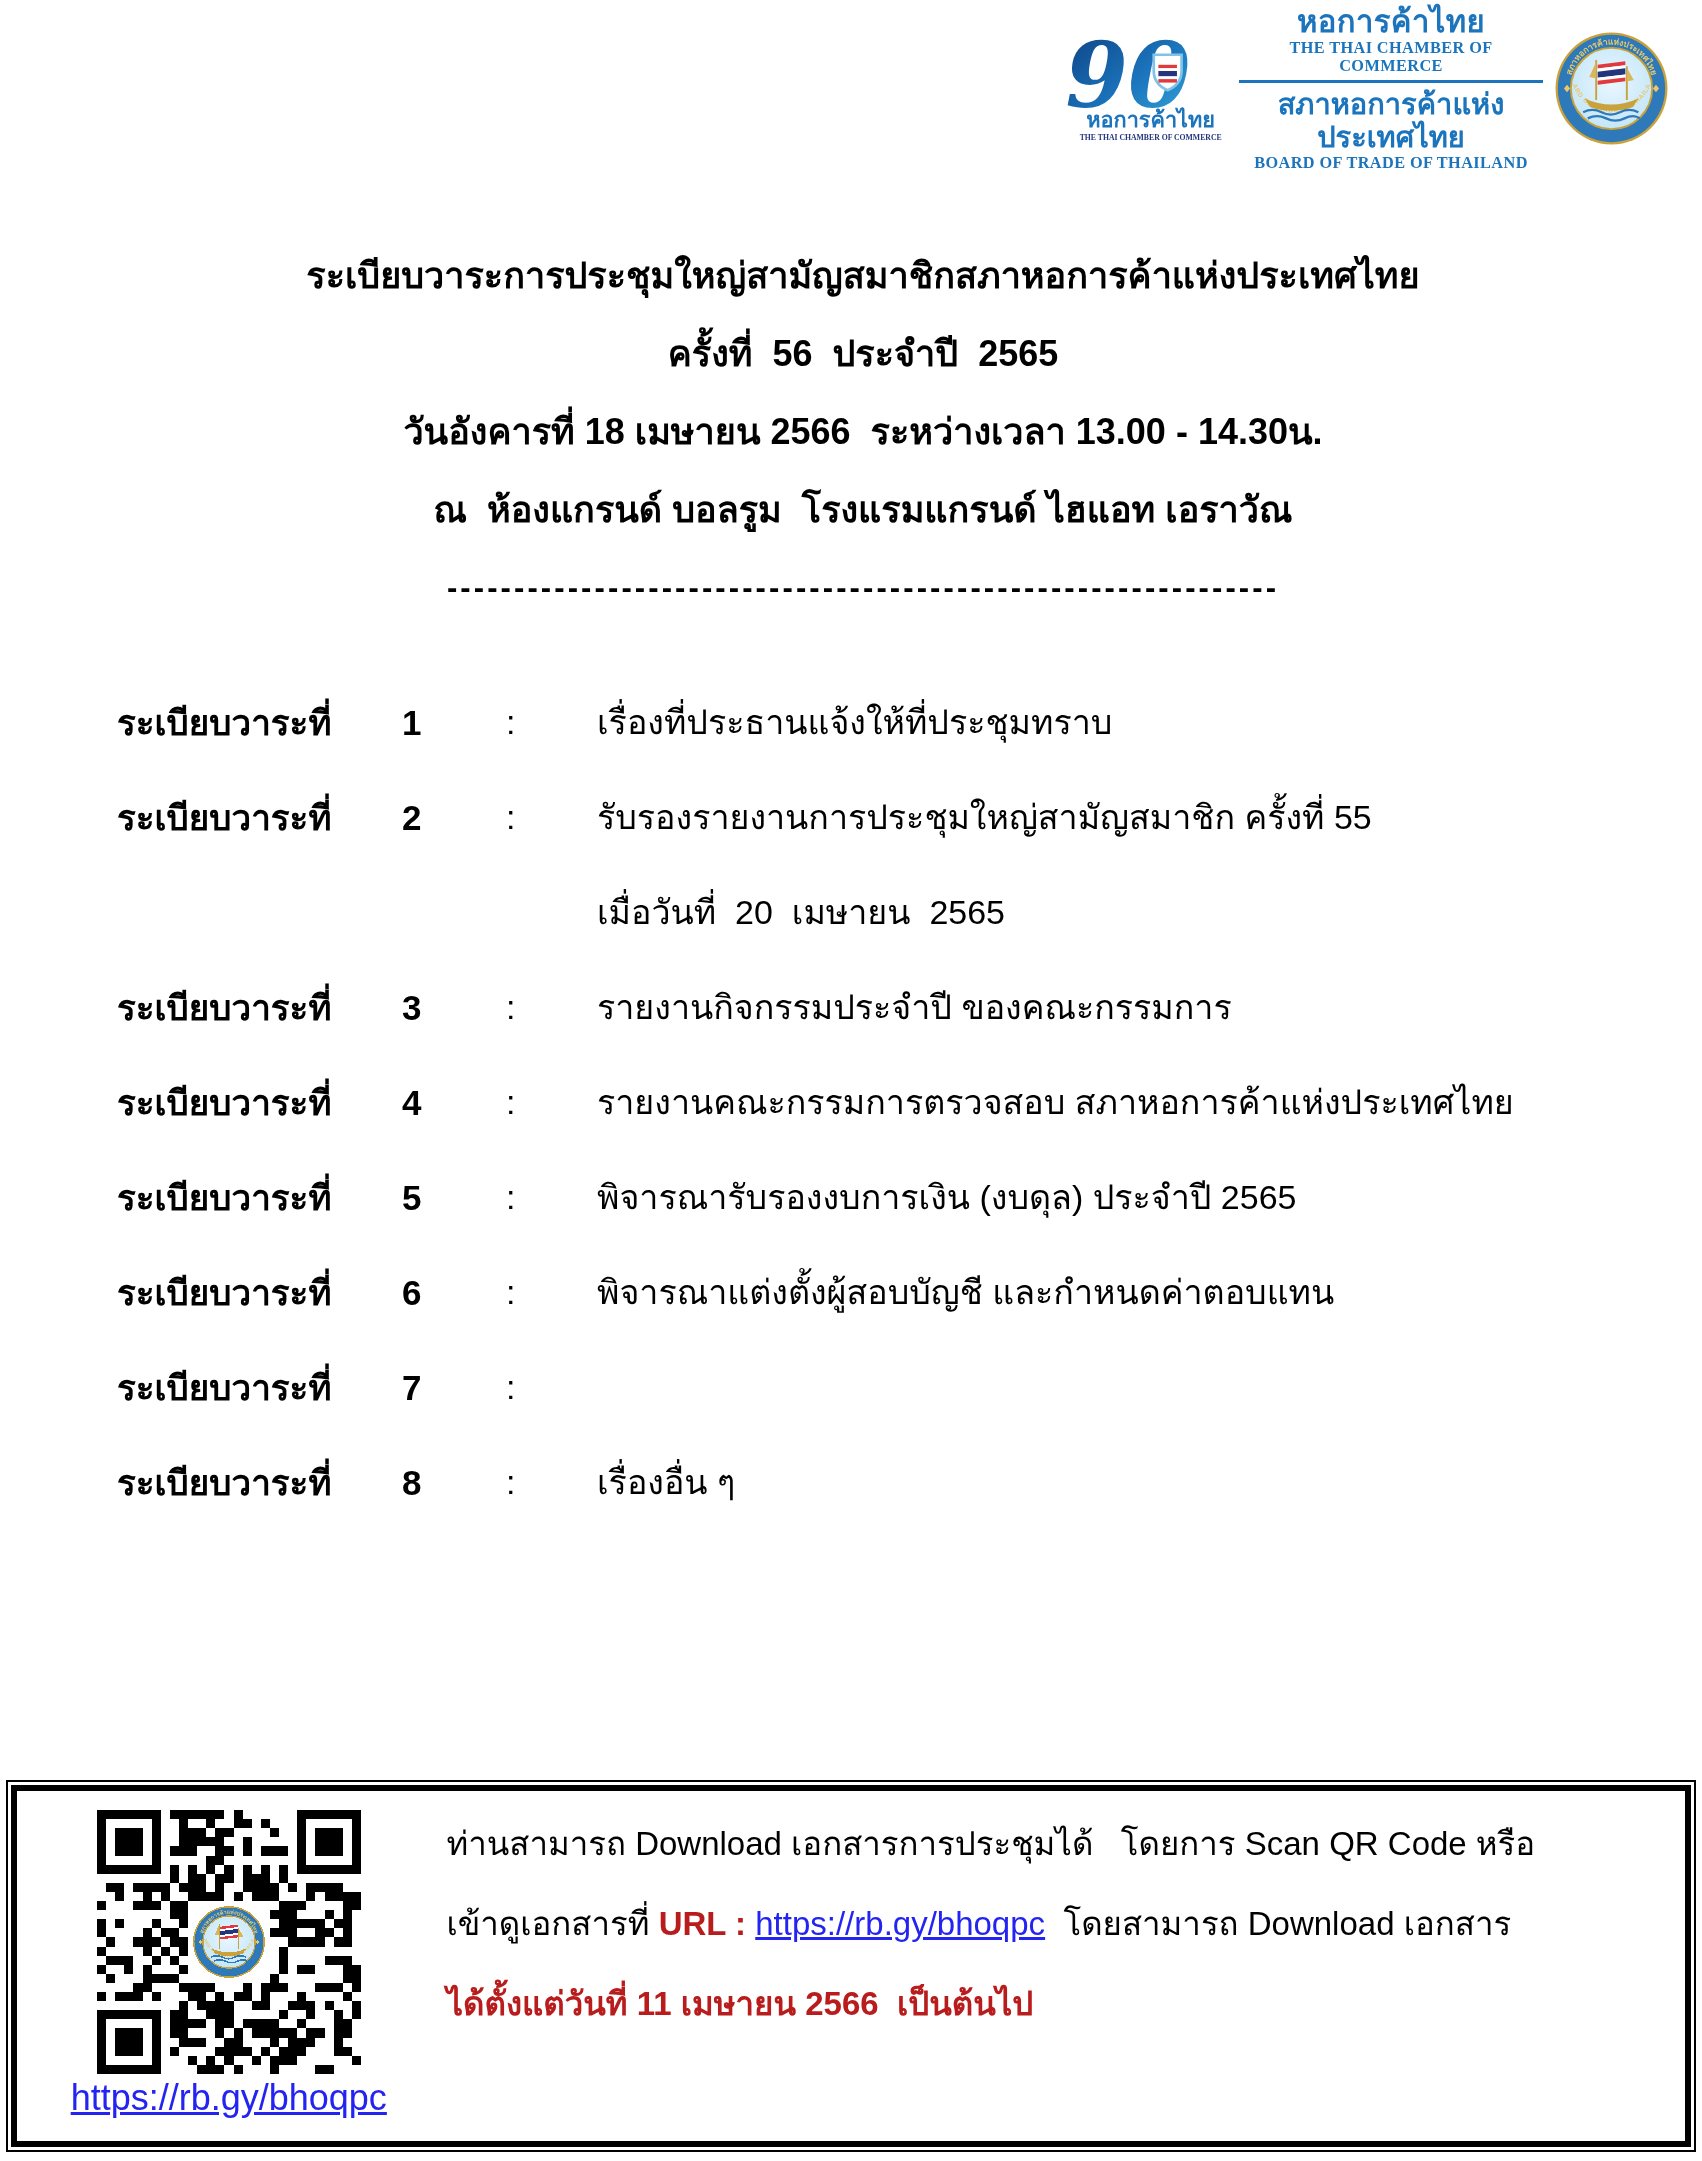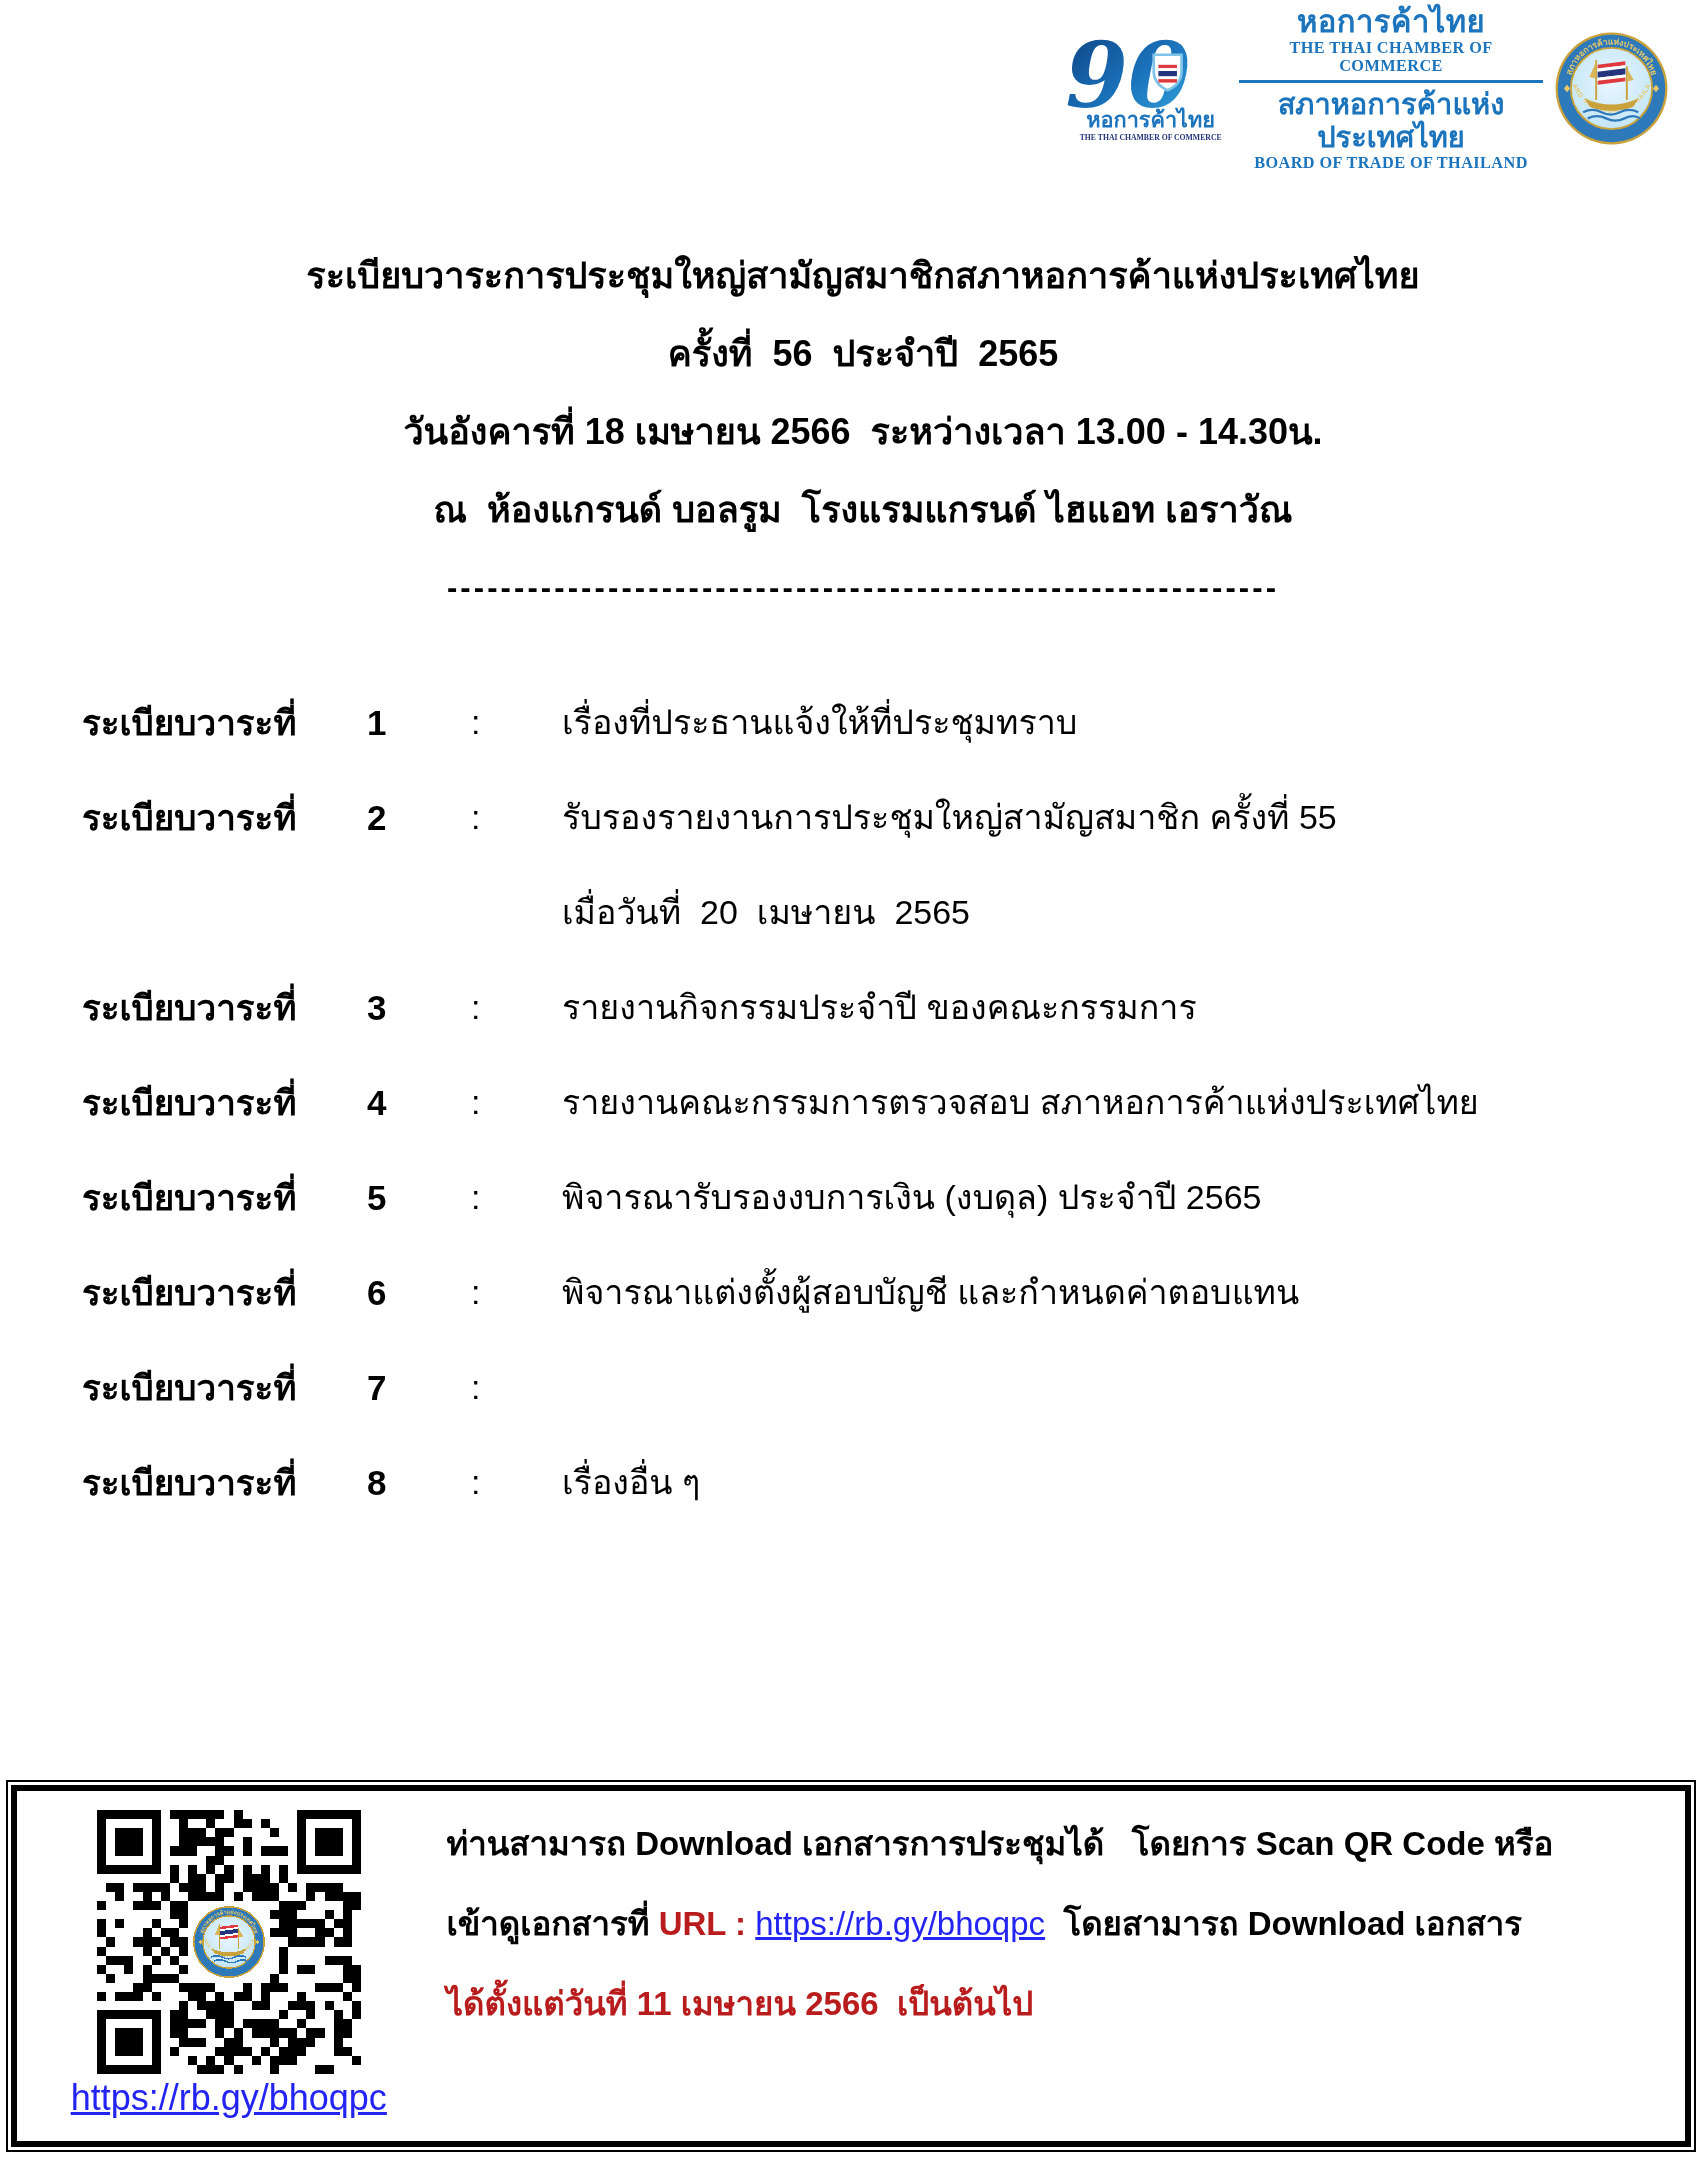--- a/index.html
+++ b/index.html
@@ -15,39 +15,39 @@
   .hdr-center .rule{height:3.1px;background:#1B74BC;margin:3.9px 0 4.7px 0;}
   .hdr-center .th-big2{font-size:29px;font-weight:bold;line-height:33px;}
   .seal-wrap{width:115px;height:115px;}
 
   
   .title-block{position:absolute;top:237px;left:0;width:100%;text-align:center;padding-left:12px;}
   .title-line{font-size:36px;font-weight:bold;line-height:78px;white-space:pre;}
   .sep-line{font-size:31px;font-weight:bold;line-height:78px;letter-spacing:3.1px;white-space:pre;}
 
   
-  .agenda{position:absolute;top:675px;left:0;right:0;padding-left:82px;}
+  .agenda{position:absolute;top:675px;left:0;right:0;padding-left:117px;}
   .agenda-row{display:grid;grid-template-columns:271px 93px 116px 1fr;line-height:95px;}
   .a-label{font-size:35px;font-weight:bold;}
   .a-num{font-size:35px;font-weight:bold;padding-left:14px;}
   .a-colon{font-size:34px;padding-left:25px;}
   .a-text{font-size:34px;white-space:pre;}
   .a-cont .a-text{white-space:pre;}
 
   
   .footer-box{position:absolute;left:6.2px;top:1780px;width:1690px;height:372px;border:2.3px solid #000;box-sizing:border-box;background:#fff;}
   .footer-inner{position:absolute;left:3.1px;top:3.1px;right:3.1px;bottom:3.1px;border:6.2px solid #000;box-sizing:border-box;display:flex;}
   .f-left{width:423px;display:flex;flex-direction:column;align-items:center;padding-top:18.6px;flex-shrink:0;}
   .qr{position:relative;width:264px;height:264px;}
   .qr svg{width:100%;height:100%;shape-rendering:crispEdges;}
   .qr .qr-logo{position:absolute;left:50%;top:50%;width:74px;height:74px;transform:translate(-50%,-50%);}
   .qr-caption{margin-top:3.1px;font-size:36px;color:#2323F2;text-decoration:underline;white-space:pre;}
   .f-right{flex:1;padding:33px 18.6px 0 6.2px;font-size:33px;line-height:40px;}
   .f-line{white-space:pre;margin-bottom:40px;}
-  .f-black{color:#000;font-weight:bold;}
+  .f-black{color:#000;}
   .f-navy{color:#b91c1c;font-weight:bold;}
   .f-link{color:#2323F2;text-decoration:underline;}
   .f-line3{color:#b91c1c;font-weight:bold;}
   a{cursor:pointer;}
 </style>
 </head>
 <body>
 
 <div class="page">
 

